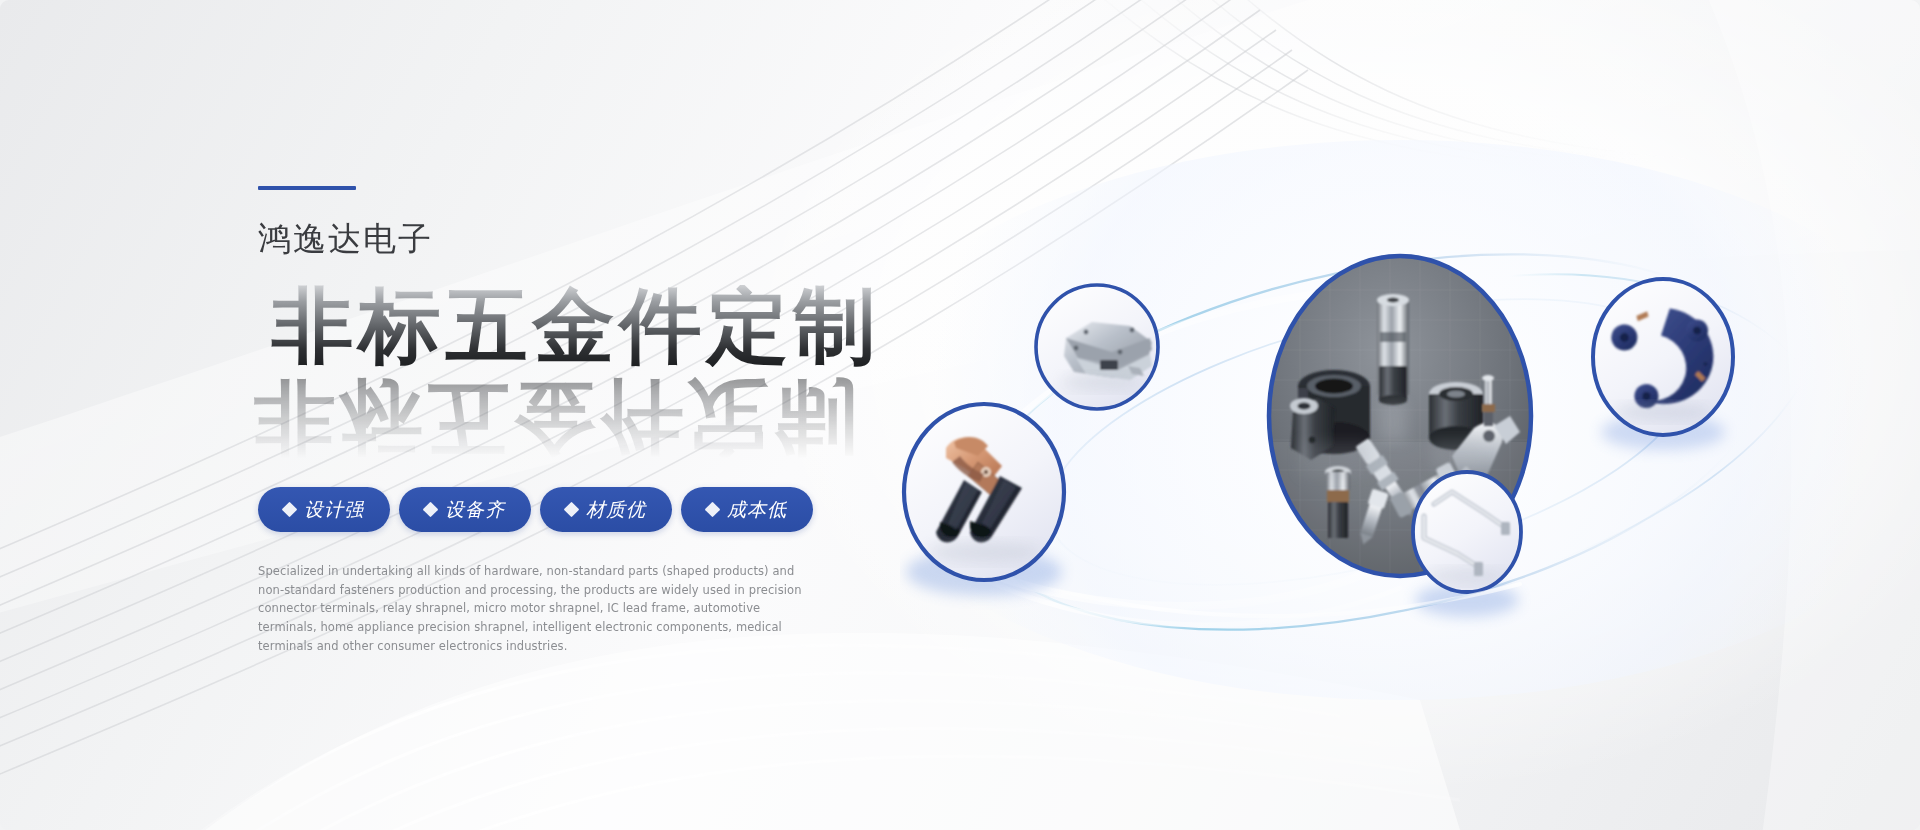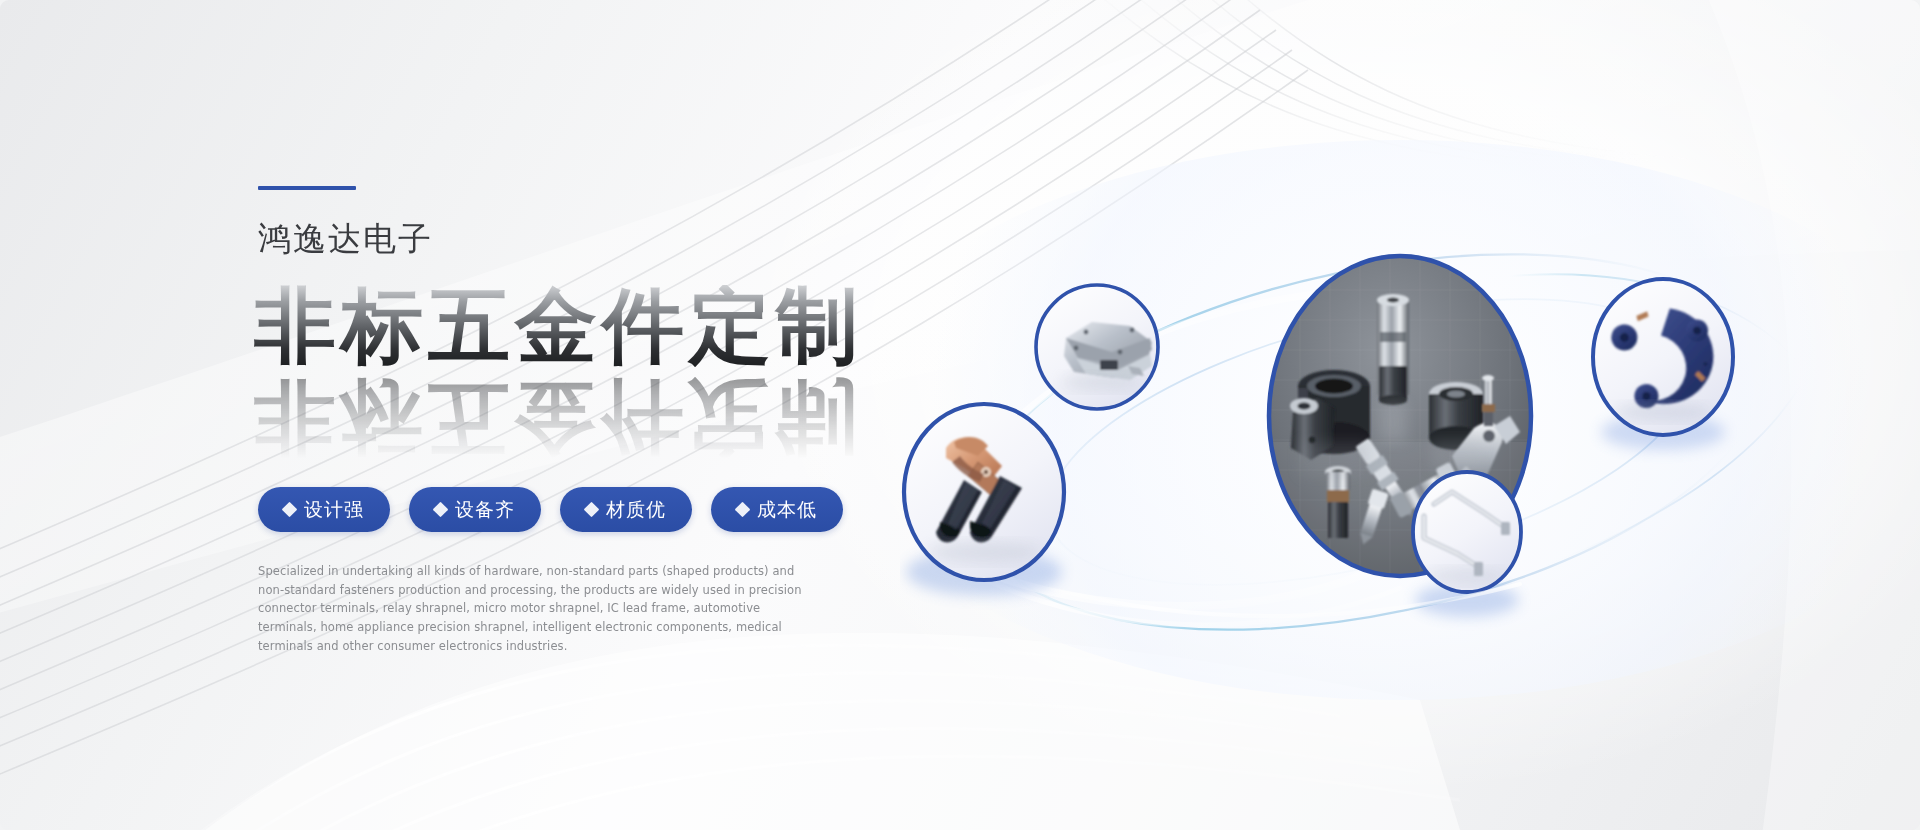--- a/index.html
+++ b/index.html
@@ -28,42 +28,42 @@
     width:98px;height:4px;background:#2f52ab;border-radius:1px;
     margin-bottom:32px;
   }
 
   .company{
     font-size:33px;color:#3a3c40;letter-spacing:2px;
     font-family:"DejaVu Sans","Liberation Sans",sans-serif;
     font-weight:400;line-height:1;margin-bottom:30px;
   }
 
-  .headline-wrap{position:relative;height:150px;margin-left:-4px;}
+  .headline-wrap{position:relative;height:150px;margin-left:-4px;text-align:center;}
   .headline{
     font-size:82px;font-weight:700;letter-spacing:5px;line-height:1;
     font-family:"DejaVu Sans","Liberation Sans",sans-serif;
     background:linear-gradient(180deg,#cfd1d4 0%,#9b9ea2 20%,#5e6165 52%,#2e3033 78%,#1d1f21 100%);
     -webkit-background-clip:text;background-clip:text;
     -webkit-text-fill-color:transparent;color:transparent;
     white-space:nowrap;
   }
   .headline-reflect{
     position:absolute;left:0;top:92px;
     font-size:82px;font-weight:700;letter-spacing:5px;line-height:1;
     font-family:"DejaVu Sans","Liberation Sans",sans-serif;
     white-space:nowrap;
     transform:scaleY(-1);
     background:linear-gradient(180deg,rgba(40,42,45,0.0) 0%,rgba(70,72,76,0.18) 36%,rgba(60,62,66,0.40) 78%,rgba(45,47,50,0.52) 100%);
     -webkit-background-clip:text;background-clip:text;
     -webkit-text-fill-color:transparent;color:transparent;
     opacity:.95;
   }
 
-  .badges{display:flex;gap:19px;margin-top:52px;}
+  .badges{display:flex;gap:9px;margin-top:52px;font-style:italic;}
   .badge{
     display:flex;align-items:center;justify-content:center;gap:9px;
     height:45px;padding:0 26px;border-radius:23px;
     background:linear-gradient(180deg,#3457b2 0%,#2b4da5 100%);
     color:#fff;font-size:19px;letter-spacing:1px;
     font-family:"DejaVu Sans","Liberation Sans",sans-serif;
     box-shadow:0 2px 6px rgba(40,70,150,0.22);
     cursor:pointer;white-space:nowrap;
   }
   .badge .dia{

